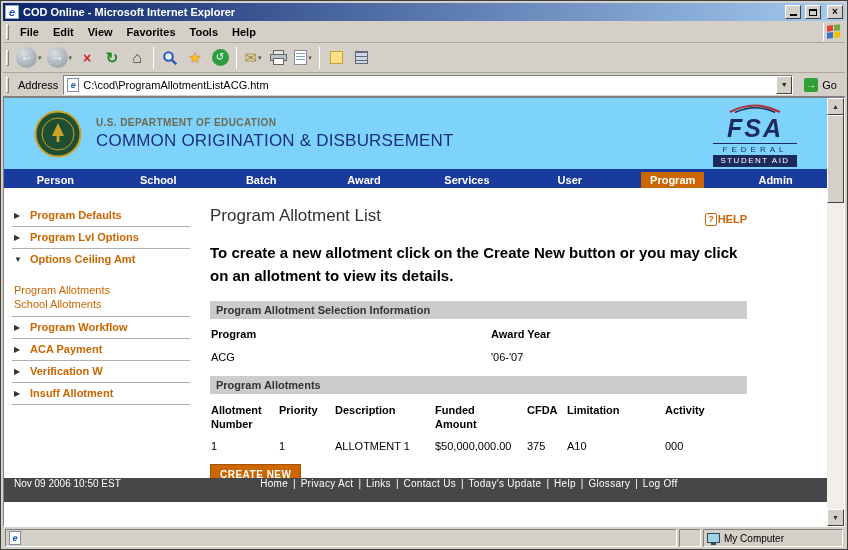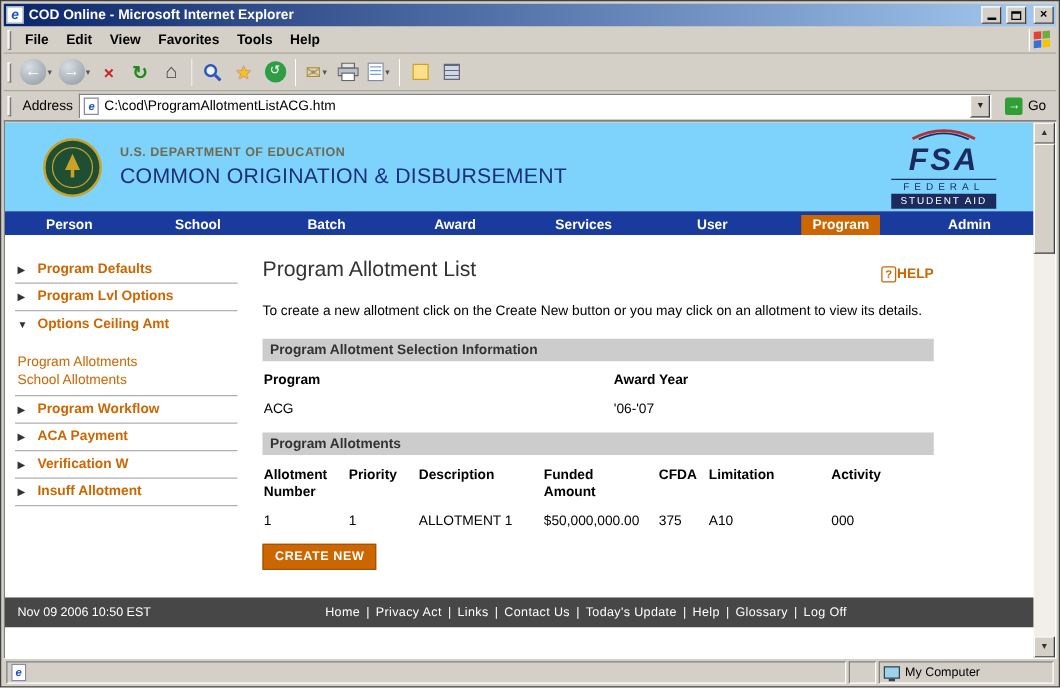--- a/index.html
+++ b/index.html
@@ -120,37 +120,37 @@
   .side-subs { padding:2px 0 0 26px; }
   .side-sub { display:block; color:#cc6600; font-size:11px; padding:1px 0; text-decoration:none; }
 
   .main { flex:1; padding:18px 80px 0 10px; }
   .title-row { display:flex; align-items:flex-end; }
   .page-title { font-size:17px; font-weight:normal; color:#333; }
   .help-link { margin-left:auto; color:#cc6600; font-weight:bold; font-size:11px;
                text-decoration:none; display:flex; gap:1px; }
   .help-q { font-size:9px; border:1px solid #cc6600; border-radius:2px; padding:0 2px;
             line-height:11px; }
-  .intro { font-size:11px; color:#000; margin-top:15px; line-height:1.55; max-width:545px; }
+  .intro { font-size:15px; color:#000; margin-top:15px; line-height:1.55; max-width:545px;font-weight:bold; }
   .section-bar { background:#cccccc; color:#333; font-weight:bold; font-size:11px;
                  padding:3px 6px; margin-top:13px; }
   .sel-grid { display:grid; grid-template-columns:280px 1fr; font-size:11px;
               margin-top:9px; row-gap:11px; padding-left:1px; }
   .hdr { font-weight:bold; color:#000; }
   .allot-table { display:grid; grid-template-columns:68px 56px 100px 92px 40px 98px 1fr;
                  font-size:11px; margin-top:9px; padding-left:1px; }
   .allot-table .hdr { padding-right:10px; line-height:1.3; }
   .allot-table .cell { margin-top:9px; }
   .create-btn { display:inline-block; margin-top:12px; background:#cc6600; color:#fff;
                 border:1px solid #a65200; font-weight:bold; font-size:10px;
                 letter-spacing:0.5px; padding:4px 9px; cursor:pointer;
                 font-family:"Liberation Sans", sans-serif; }
 
   
-  .page-footer { flex:0 0 24px; background:#474747; display:flex; align-items:center;
+  .page-footer { flex:0 0 24px; background:#474747; display:flex; align-items:flex-start;
                  color:#fff; font-size:10px; padding:0 10px; margin-top:auto; }
   .f-time { white-space:nowrap; }
   .f-links { flex:1; text-align:center; }
   .f-link { color:#fff; text-decoration:none; padding:0 5px; letter-spacing:0.3px; }
   .f-sep { color:#fff; }
   .page-space { flex:0 0 24px; background:#fff; }
 
   
   .statusbar { flex:0 0 20px; display:flex; gap:2px; padding:2px 2px 0; font-size:10px; }
   .spanel { border:1px solid; border-color:#808080 #fff #fff #808080;

